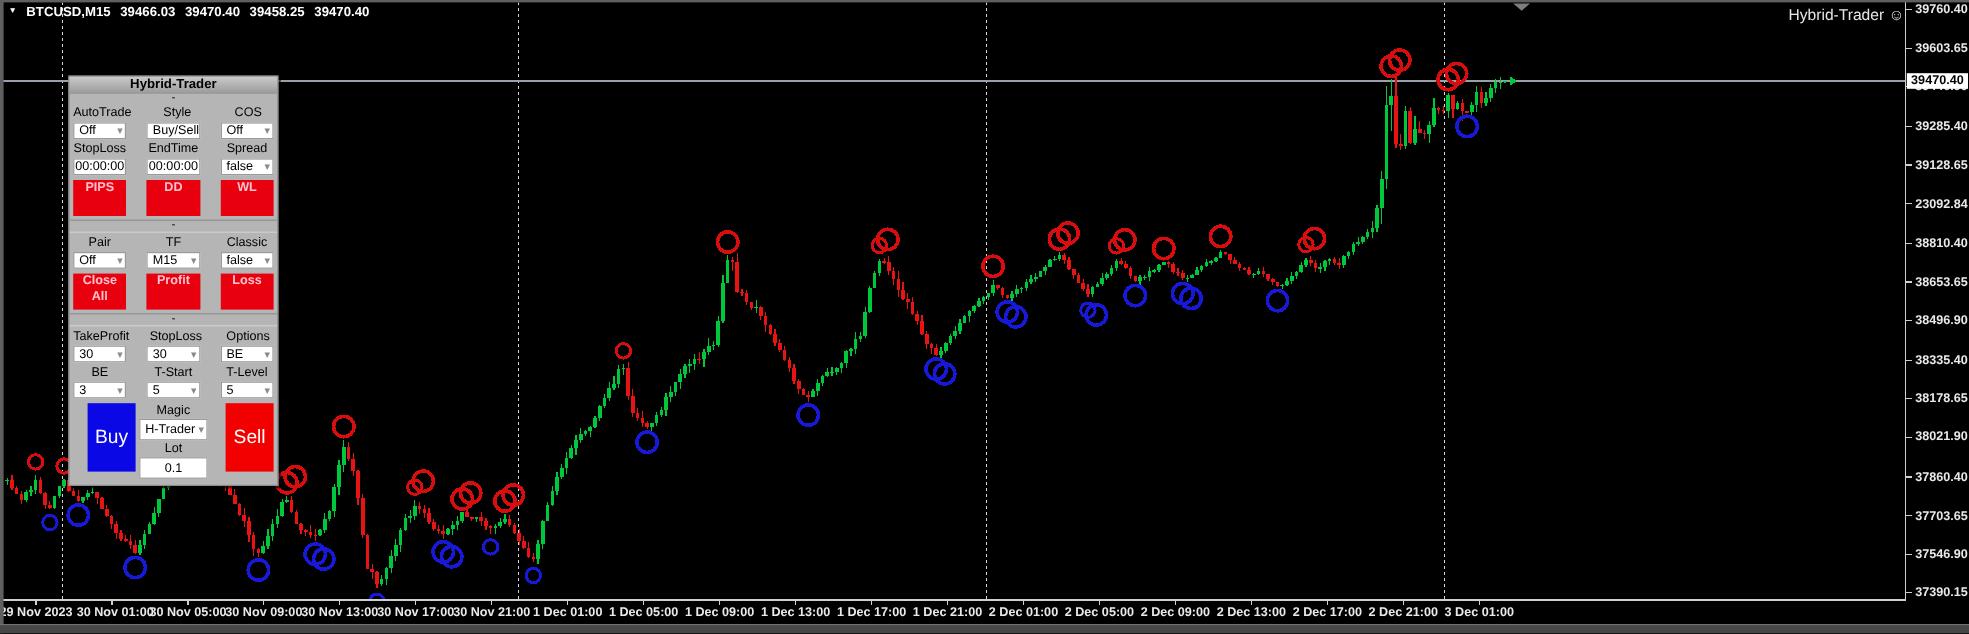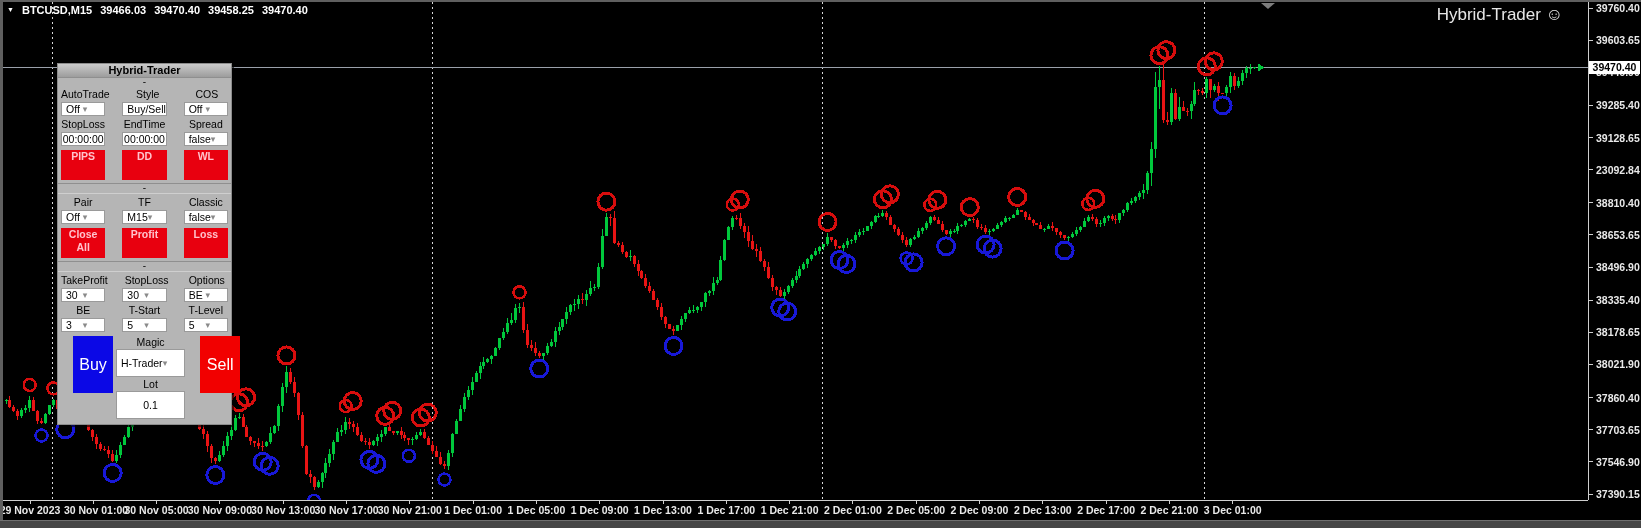--- a/index.html
+++ b/index.html
@@ -2,21 +2,21 @@
 <html><head>
 <meta charset="utf-8">
 <style>
   html,body{margin:0;padding:0;background:#111;}
   .stage{position:relative;width:1641px;height:528px;background:#000;overflow:hidden;
          font-family:"Liberation Sans",sans-serif;}
   svg#chart-svg{position:absolute;left:0;top:0;}
   .quote{position:absolute;left:7px;top:4px;color:#fff;font-size:11px;font-weight:700;
          display:flex;gap:8px;align-items:center;white-space:nowrap;}
   .quote .tri{font-size:7px;line-height:10px;color:#fff;}
-  .watermark{position:absolute;top:5px;right:78px;color:#e6e6e6;font-size:17px;}
+  .watermark{position:absolute;top:5px;right:54px;color:#e6e6e6;font-size:13px;}
   .shift-tri{position:absolute;left:1261px;top:3px;width:0;height:0;
              border-left:7px solid transparent;border-right:7px solid transparent;
              border-top:6px solid #7d7d7d;}
   
   .b-left{position:absolute;left:0;top:0;width:3px;height:528px;background:#5f5f5f;}
   .b-top{position:absolute;left:0;top:0;width:1641px;height:2px;background:#5f5f5f;}
   .b-bottom{position:absolute;left:0;top:520px;width:1641px;height:8px;background:#474747;
             border-top:1px solid #707070;box-sizing:border-box;}
   
   #price-axis{position:absolute;left:0;top:0;width:1641px;height:528px;pointer-events:none;border-radius:23px;}
@@ -30,36 +30,36 @@
   
   .panel{position:absolute;left:57px;top:63px;width:175px;background:#b5b5b5;
          border:1px solid #8c8c8c;box-shadow:2px 2px 0 rgba(0,0,0,.6);padding-bottom:5px;
          box-sizing:border-box;}
   .ptitle{height:13px;background:linear-gradient(#cacaca,#9d9d9d);color:#000;font-size:11px;
           font-weight:700;text-align:center;line-height:13px;border-bottom:1px solid #8f8f8f;}
   .pmin{height:8px;text-align:center;line-height:7px;font-size:10px;color:#111;}
   .prow{display:grid;grid-template-columns:1fr 1fr 1fr;gap:17px;padding:0 3px;margin-top:2px;}
   .plabel{font-size:10.5px;color:#000;text-align:center;line-height:12px;white-space:nowrap;}
   .psel,.pinput{height:14px;background:#fff;border:1px solid #9a9a9a;display:flex;
-                align-items:center;font-size:10.5px;color:#000;padding:0 17px 0 4px;
+                align-items:center;font-size:10.5px;color:#000;padding:0 2px 0 4px;
                 box-sizing:border-box;overflow:hidden;}
   .psel .pval{flex:1;white-space:nowrap;}
   .parrow{color:#8a8a8a;font-size:9px;line-height:9px;}
   .pinput{justify-content:center;padding:0;}
   .pbtn{height:30px;background:#e8000f;color:#ffc2cc;font-size:10.5px;font-weight:700;
         text-align:center;line-height:13px;cursor:default;}
   .pdiv{margin-top:3px;border-top:1px solid #8f8f8f;border-bottom:1px solid #cfcfcf;
         text-align:center;font-size:10px;line-height:8px;height:9px;color:#111;}
   .ptrade{display:grid;grid-template-columns:52px 1fr 52px;gap:3px;padding:2px 3px 0;margin-top:2px;}
   .buy-btn,.sell-btn{color:#fff;font-size:16px;display:flex;align-items:center;
                      justify-content:center;height:57px;margin-left:12px;}
   .buy-btn{background:#0b08e6;}
   .sell-btn{background:#f20000;}
   .pmid{display:flex;flex-direction:column;gap:1px;}
-  .pmid .psel,.pmid .pinput{height:28px;}
+  .pmid .psel,.pmid .pinput{height:18px;}
 </style>
 </head>
 <body>
 
 <div class="stage">
 
   <svg id="chart-svg" width="1641" height="528" shape-rendering="crispEdges">
       <defs>
         <clipPath id="plot">
           <rect x="2" y="2" width="1586" height="498"></rect>

